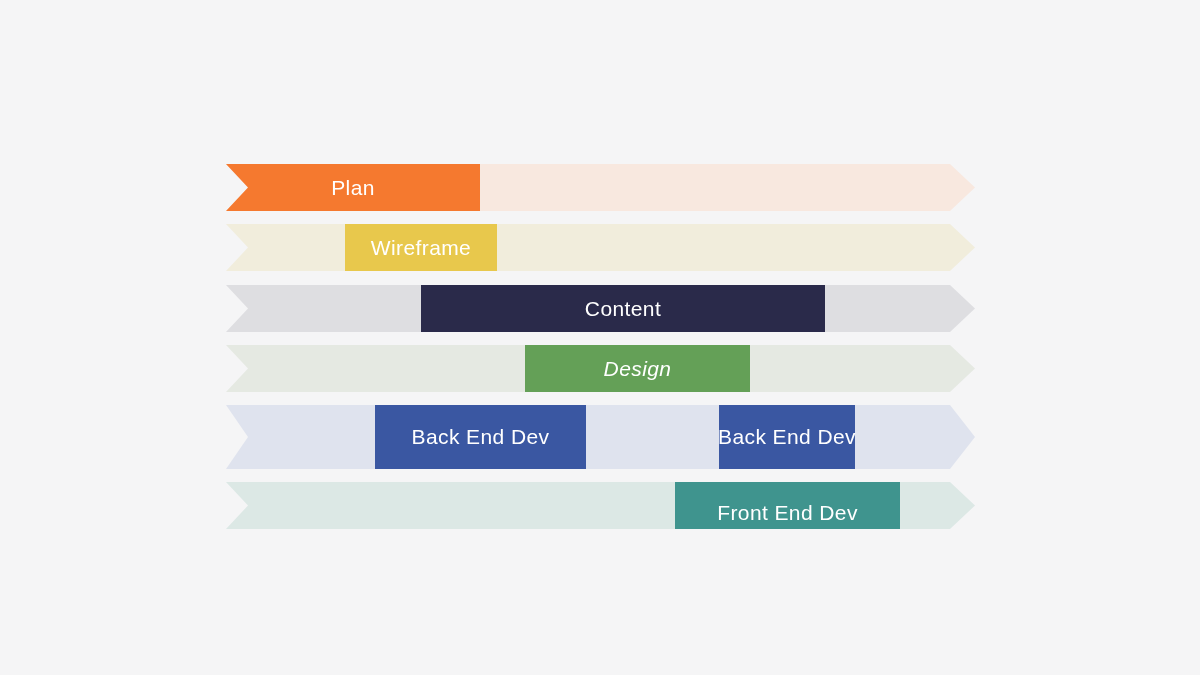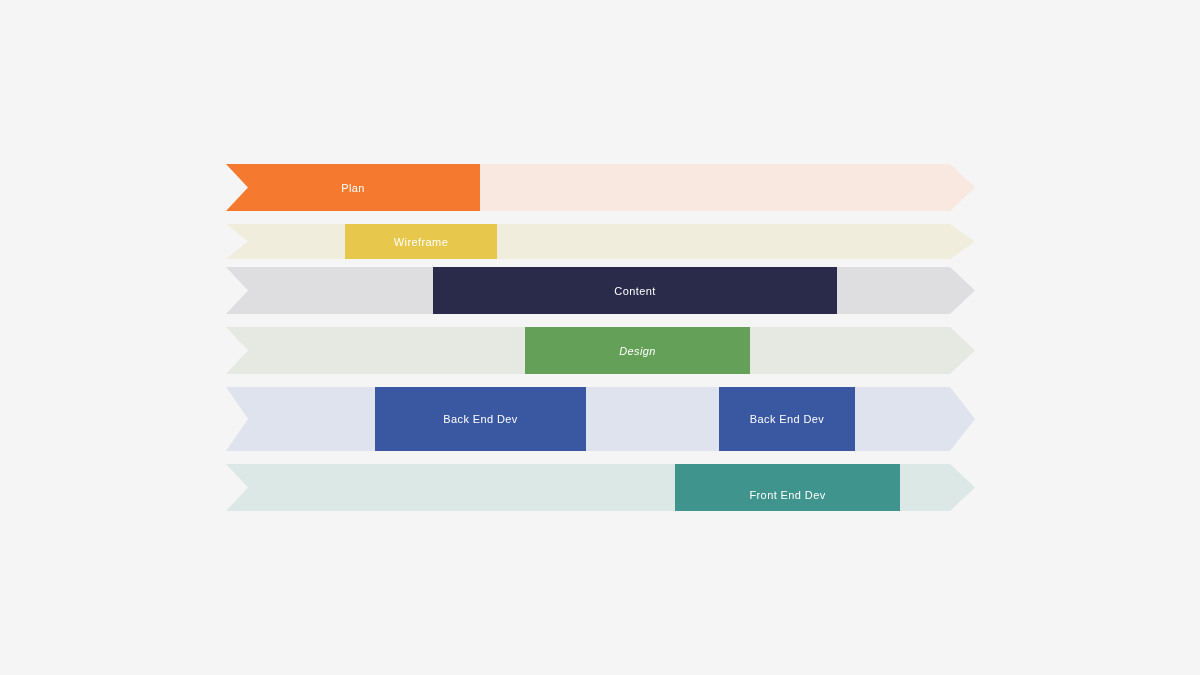--- a/index.html
+++ b/index.html
@@ -28,42 +28,42 @@
   .seg {
     position: absolute;
     top: 0;
     height: 100%;
     display: flex;
     align-items: center;
     justify-content: center;
   }
   .seg span {
     color: #ffffff;
-    font-size: 11px;
+    font-size: 21px;
     letter-spacing: 0.4px;
     white-space: nowrap;
   }
 </style>
 </head>
 <body style="background: rgb(245, 245, 246);">
 
 <div class="stage">
   <div class="gantt" id="gantt" style="left: 226px; top: 164px; width: 749px;">
       <div class="row" style="height: 47px; margin-bottom: 13px; background: rgb(248, 232, 223);">
         <div class="seg" style="left: 0px; width: 254px; background: rgb(245, 121, 47);">
           <span style="color: rgb(255, 255, 255);">Plan</span>
         </div>
       </div>
-      <div class="row" style="height: 35px; margin-bottom: 8px; background: rgb(241, 237, 220);">
+      <div class="row" style="height: 47px; margin-bottom: 14px; background: rgb(241, 237, 220);">
         <div class="seg" style="left: 119px; width: 152px; background: rgb(232, 200, 76);">
           <span style="color: rgb(255, 255, 255);">Wireframe</span>
         </div>
       </div>
       <div class="row" style="height: 47px; margin-bottom: 13px; background: rgb(222, 222, 225);">
-        <div class="seg" style="left: 207px; width: 404px; background: rgb(42, 42, 74);">
+        <div class="seg" style="left: 195px; width: 404px; background: rgb(42, 42, 74);">
           <span style="color: rgb(255, 255, 255);">Content</span>
         </div>
       </div>
       <div class="row" style="height: 47px; margin-bottom: 13px; background: rgb(229, 233, 226); font-style: italic;">
         <div class="seg" style="left: 299px; width: 225px; background: rgb(100, 160, 87);">
           <span style="color: rgb(255, 255, 255);">Design</span>
         </div>
       </div>
       <div class="row" style="height: 64px; margin-bottom: 13px; background: rgb(223, 227, 238);">
         <div class="seg" style="left: 149px; width: 211px; background: rgb(58, 87, 162);">

